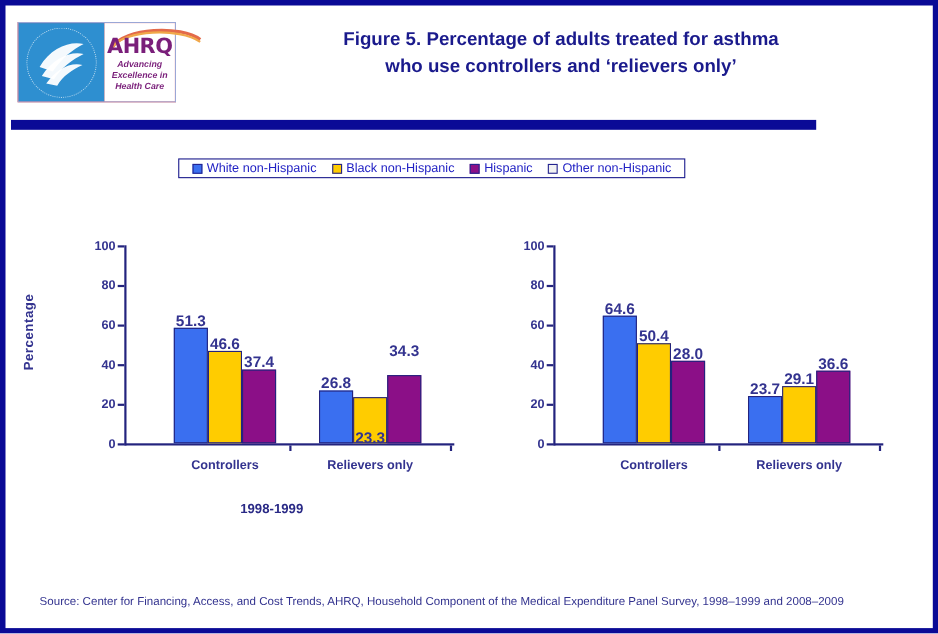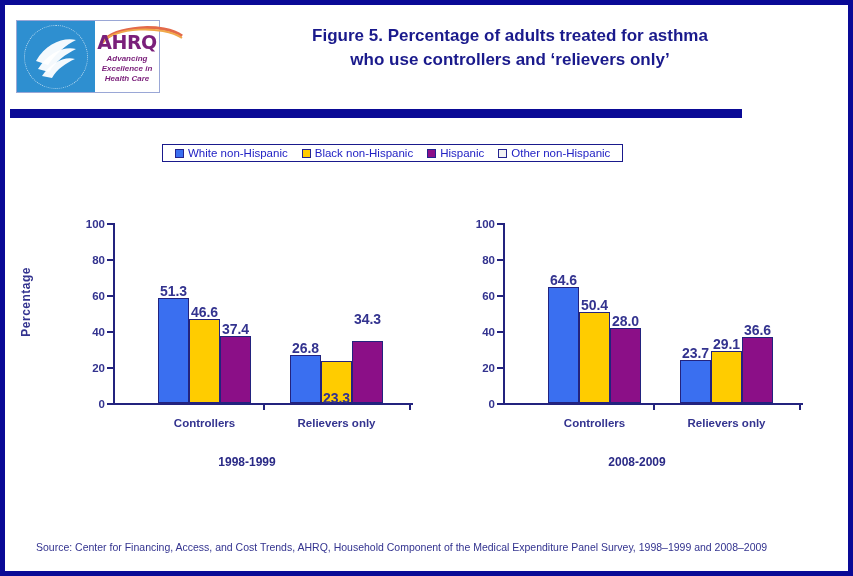--- a/index.html
+++ b/index.html
@@ -236,18 +236,17 @@
         <div class="bar-lbl" style="left: 122.5px; top: 90.48px;">28.0</div>
         <div class="cat-lbl" style="left: 91.5px;">Controllers</div>
         <div class="bar" style="left: 177px; width: 31px; height: 42.66px; background: rgb(58, 111, 240);"></div>
         <div class="bar-lbl" style="left: 192.5px; top: 122.34px;">23.7</div>
         <div class="bar" style="left: 208px; width: 31px; height: 52.38px; background: rgb(255, 204, 0);"></div>
         <div class="bar-lbl" style="left: 223.5px; top: 112.62px;">29.1</div>
         <div class="bar" style="left: 239px; width: 31px; height: 65.88px; background: rgb(139, 15, 135);"></div>
         <div class="bar-lbl" style="left: 254.5px; top: 99.12px;">36.6</div>
         <div class="cat-lbl" style="left: 223.5px;">Relievers only</div>
       </div>
-      <div class="period-lbl">2008-2009</div>
     </div>
 
   <div class="source">Source: Center for Financing, Access, and Cost Trends, AHRQ, Household Component of the Medical Expenditure Panel Survey,  1998–1999 and 2008–2009</div>
 
 </div>
 
 </body></html>

